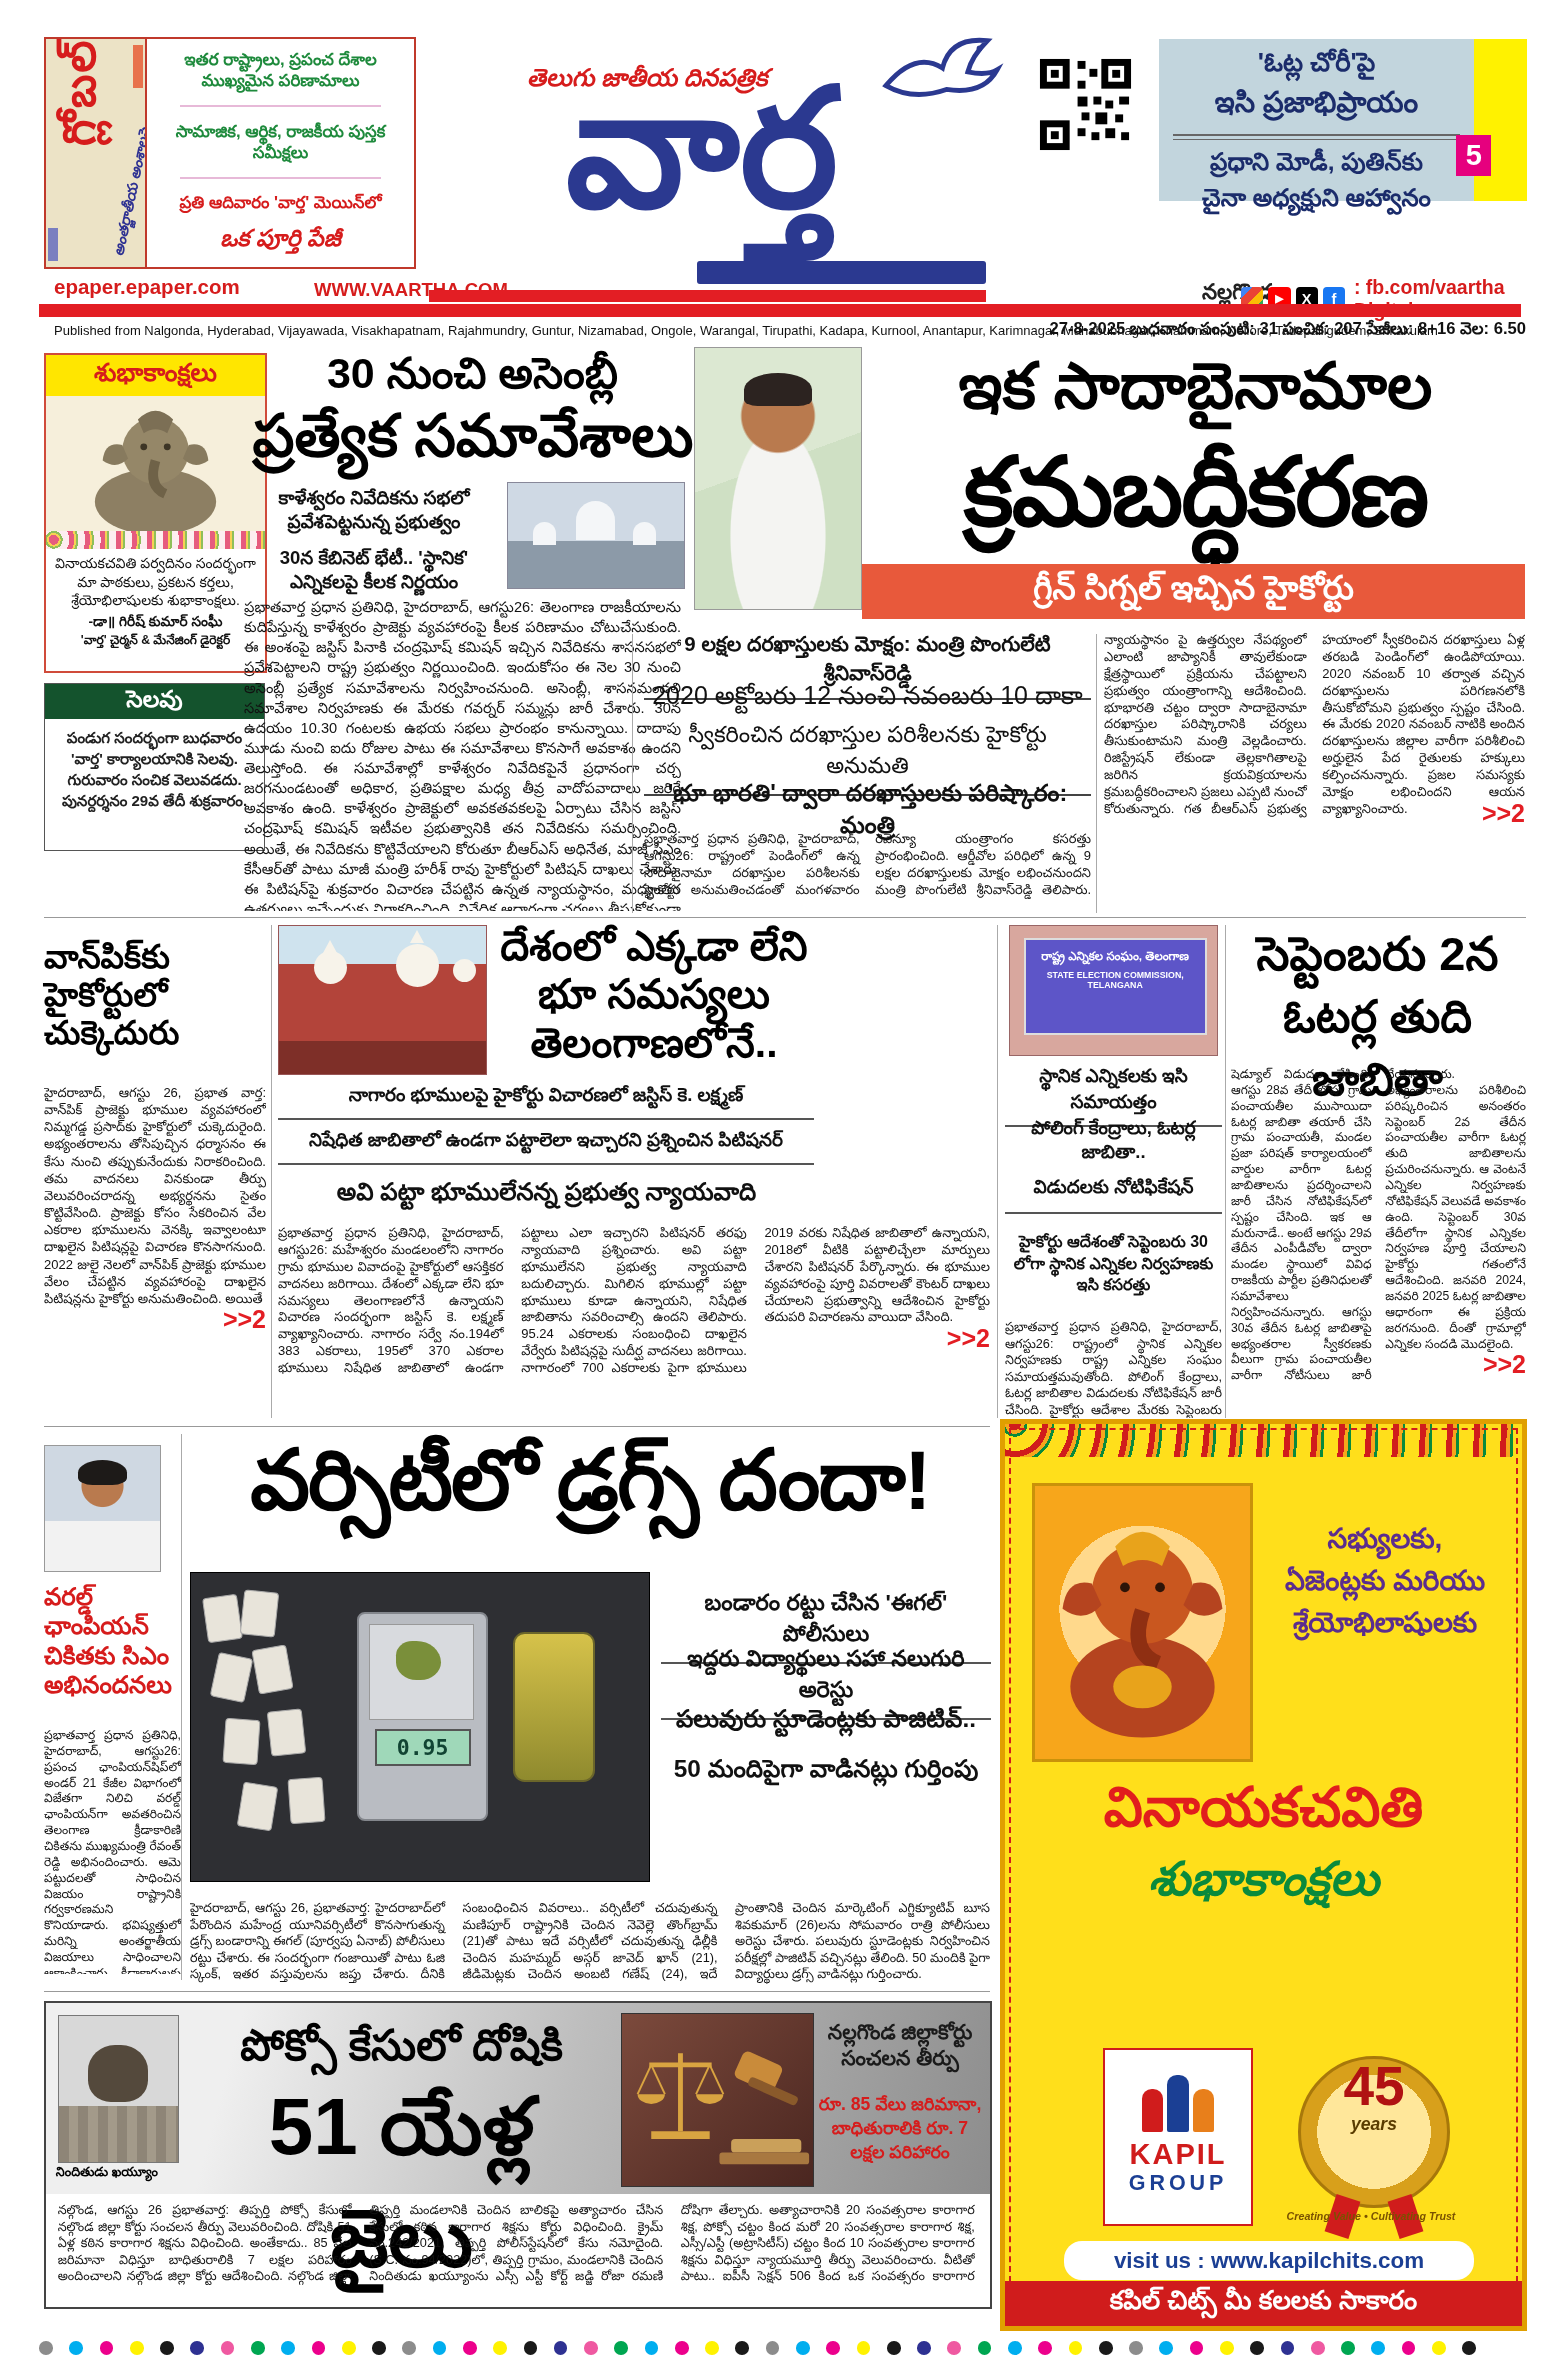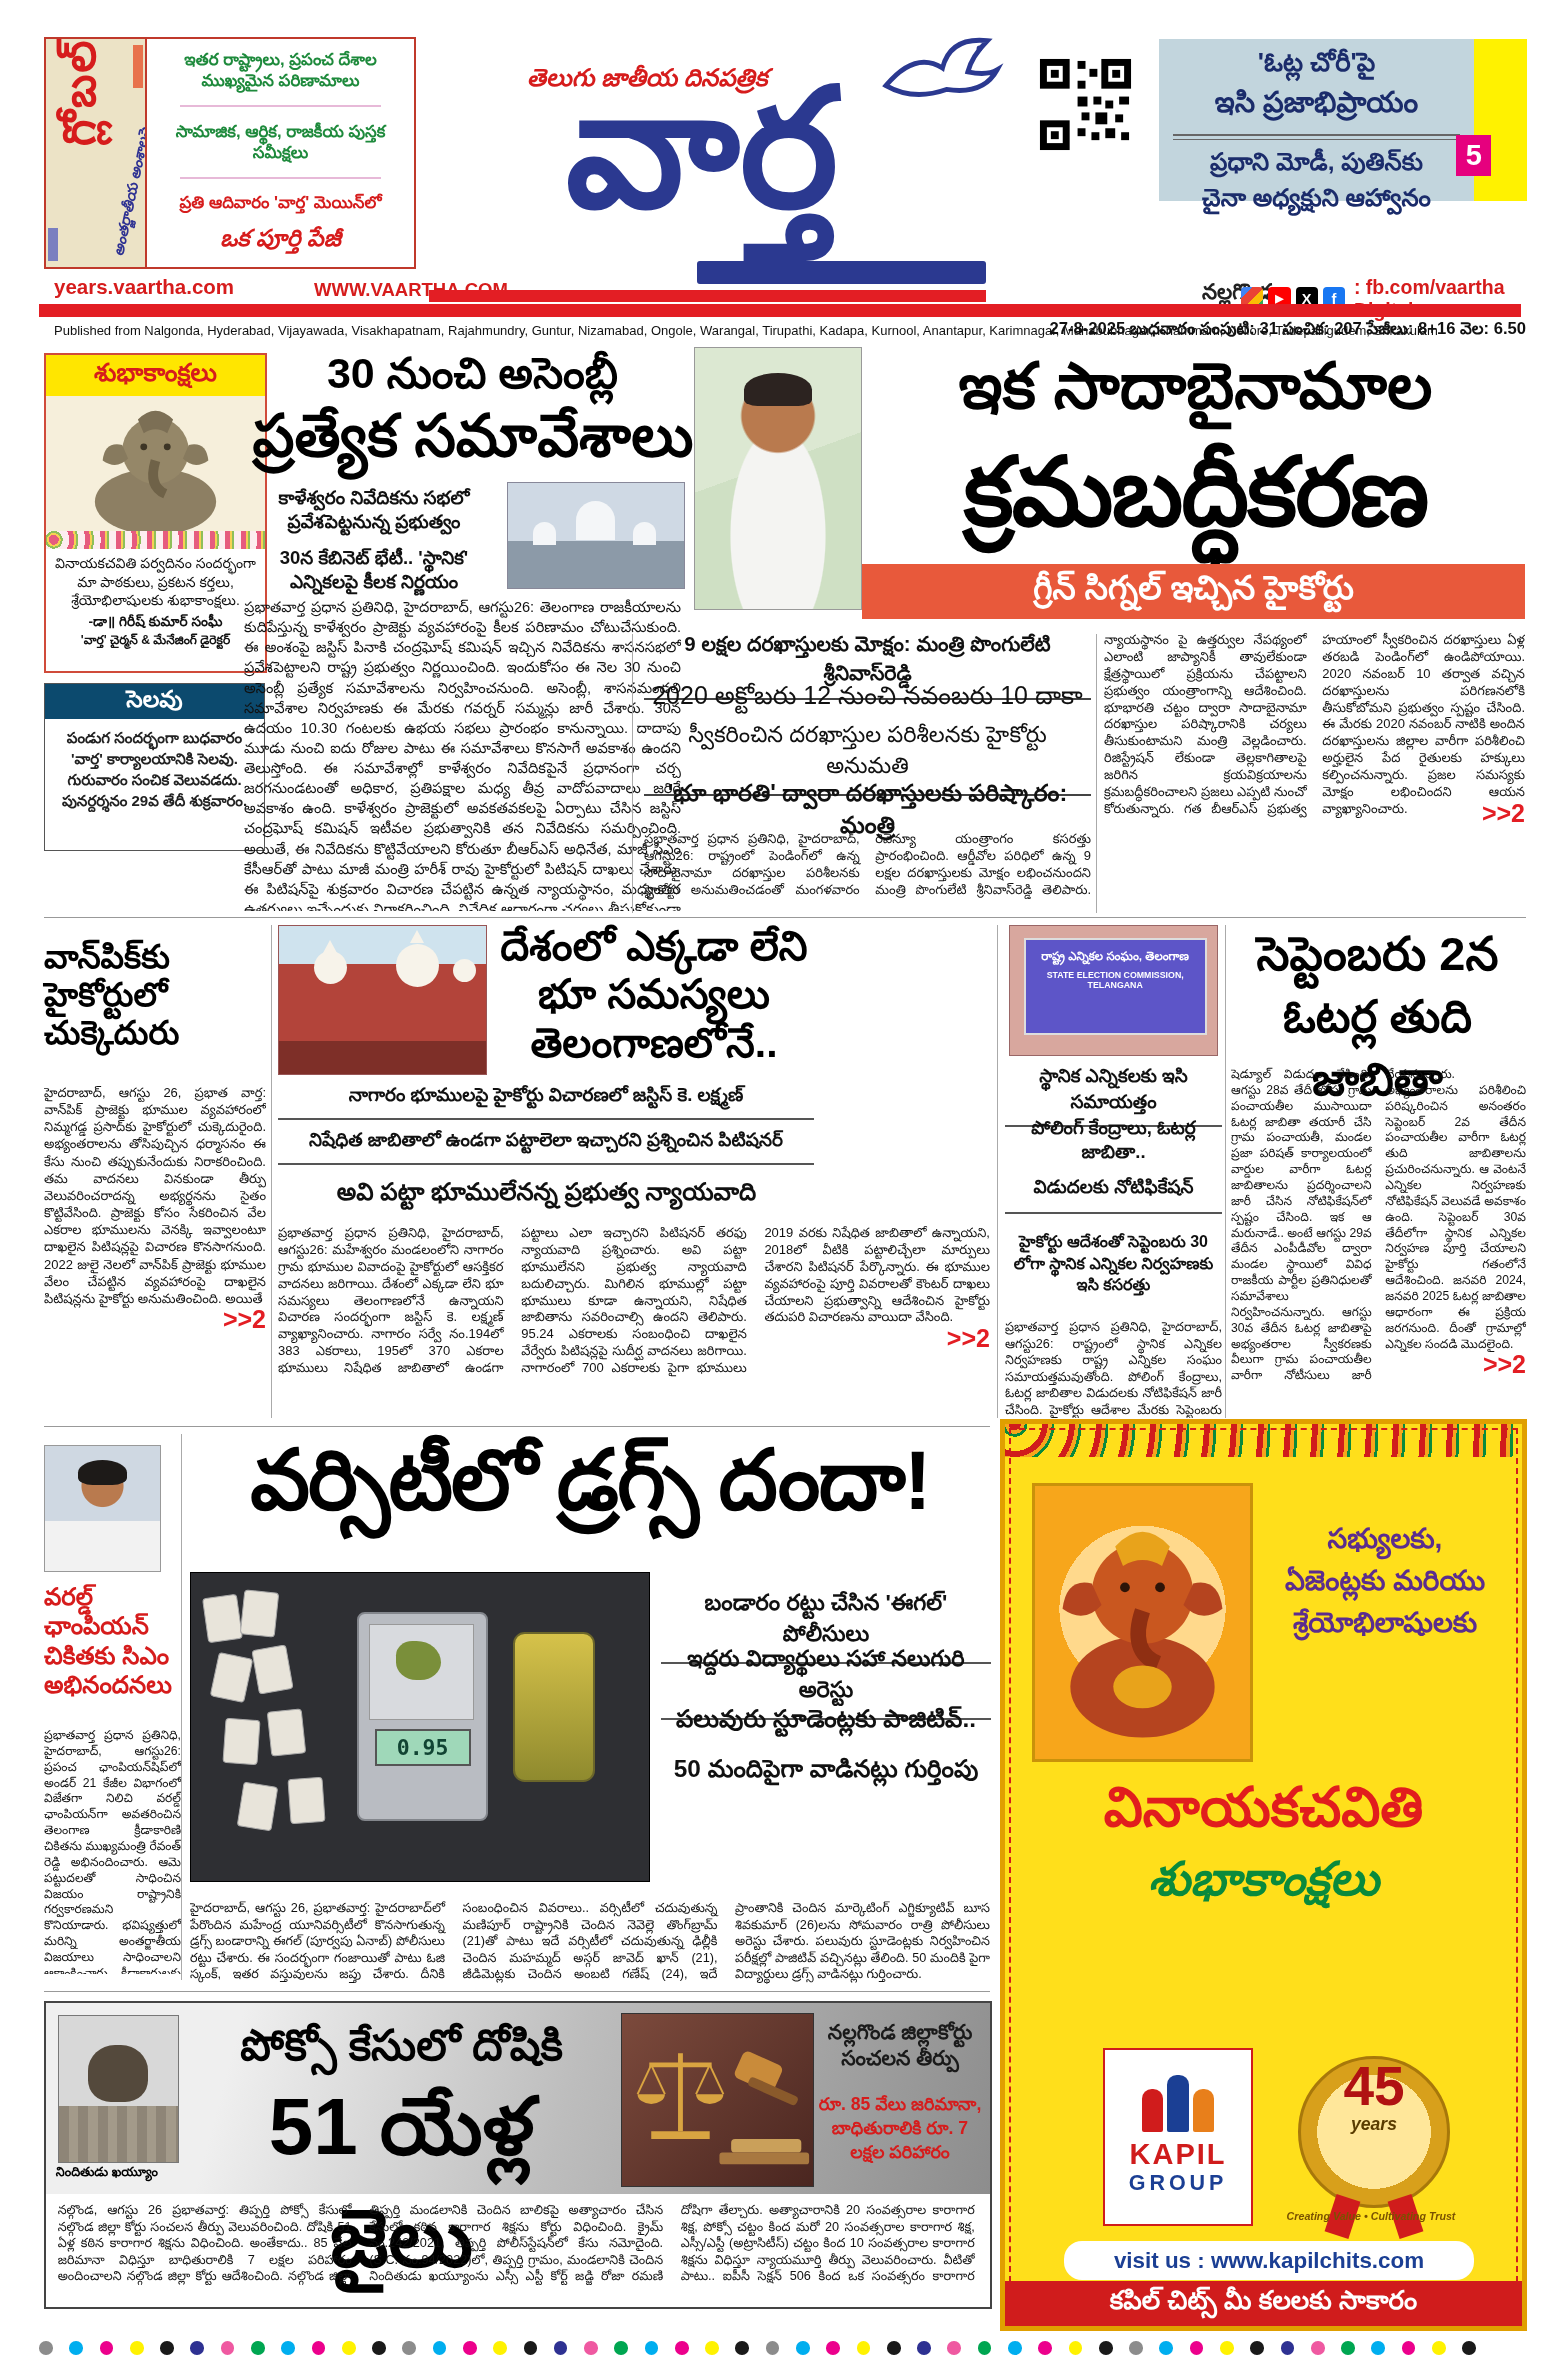--- a/index.html
+++ b/index.html
@@ -57,21 +57,21 @@
   
   .greet-box{left:44px;top:353px;width:219px;height:316px;border:2px solid #d04b3a;background:#fff;}
   .greet-head{height:41px;background:#ffe600;color:#d61c1c;font-weight:900;font-size:25px;
               display:flex;align-items:center;justify-content:center;}
   .greet-img{height:135px;background:#f6efdb;position:relative;overflow:hidden;}
   .flower-strip{height:17.6px;background:repeating-radial-gradient(circle at 7.8px 8.8px,#e65b7e 0 4.9px,#f7d154 4.9px 6.8px,#8fbf5a 6.8px 8.8px,transparent 8.8px 15.6px),#fdeef0;}
   .greet-body{padding:5.9px 7.8px 0;font-size:14px;text-align:center;line-height:1.32;}
   .greet-sign1{font-weight:900;font-size:13.7px;text-align:center;margin-top:3.9px;}
   .greet-sign2{font-weight:bold;font-size:12.2px;text-align:center;}
   .holiday-box{left:44px;top:683px;width:219px;height:166px;border:1.5px solid #555;background:#fff;}
-  .holiday-head{height:35px;background:#0c4a6e;color:#fff;font-weight:900;font-size:23.4px;
+  .holiday-head{height:35px;background:#14532d;color:#fff;font-weight:900;font-size:23.4px;
                 display:flex;align-items:center;justify-content:center;}
   .holiday-body{padding:7.8px 9.8px;font-size:15px;text-align:center;line-height:1.4;font-weight:bold;color:#222;}
 
   
   .as-h1{left:263px;top:349px;width:419px;font-size:43px;font-weight:800;text-align:center;color:#000;}
   .as-h2{left:244px;top:402px;width:458px;font-size:59px;font-weight:900;text-align:center;color:#000;}
   .as-sub1{left:252px;top:486px;width:244px;font-size:18.5px;font-weight:bold;text-align:center;line-height:1.3;}
   .as-sub2{left:252px;top:546px;width:244px;font-size:18.5px;font-weight:bold;text-align:center;line-height:1.3;}
   .as-photo{left:507px;top:482px;width:176px;height:105px;background:linear-gradient(180deg,#cfd9e4 0 55%,#8c9aa8 55% 100%);border:1px solid #889;}
   .as-dome{position:absolute;background:#f4f6f8;border-radius:50% 50% 0 0;}
@@ -216,21 +216,21 @@
     <div class="promo-right">
       <div class="promo-green">ఇతర రాష్ట్రాలు, ప్రపంచ దేశాల ముఖ్యమైన పరిణామాలు</div>
       <div class="promo-div"></div>
       <div class="promo-green">సామాజిక, ఆర్థిక, రాజకీయ పుస్తక సమీక్షలు</div>
       <div class="promo-div"></div>
       <div class="promo-red1">ప్రతి ఆదివారం 'వార్త' మెయిన్‌లో</div>
       <div class="promo-red2">ఒక పూర్తి పేజీ</div>
     </div>
   </div>
 
-  <div class="abs epaper">years.vaartha.com</div>
+  <div class="abs epaper">epaper.epaper.com</div>
   <div class="abs website">WWW.VAARTHA.COM</div>
 
   <div class="abs tagline">తెలుగు జాతీయ దినపత్రిక</div>
   <div class="abs logo-text">వార్త</div>
   <svg class="abs" style="left:878px;top:29px" width="127" height="78" viewBox="0 0 130 80">
     <path d="M8,58 Q38,22 66,40 Q74,8 112,12 Q96,28 92,44 Q112,48 122,42 Q108,68 70,62 Q36,74 8,58 Z" fill="#ffffff" stroke="#2b3990" stroke-width="5"></path>
     <circle cx="104" cy="20" r="3" fill="#2b3990"></circle>
   </svg>
   <div class="abs logo-blue-bar"></div>
   <div class="abs logo-red-bar"></div>

